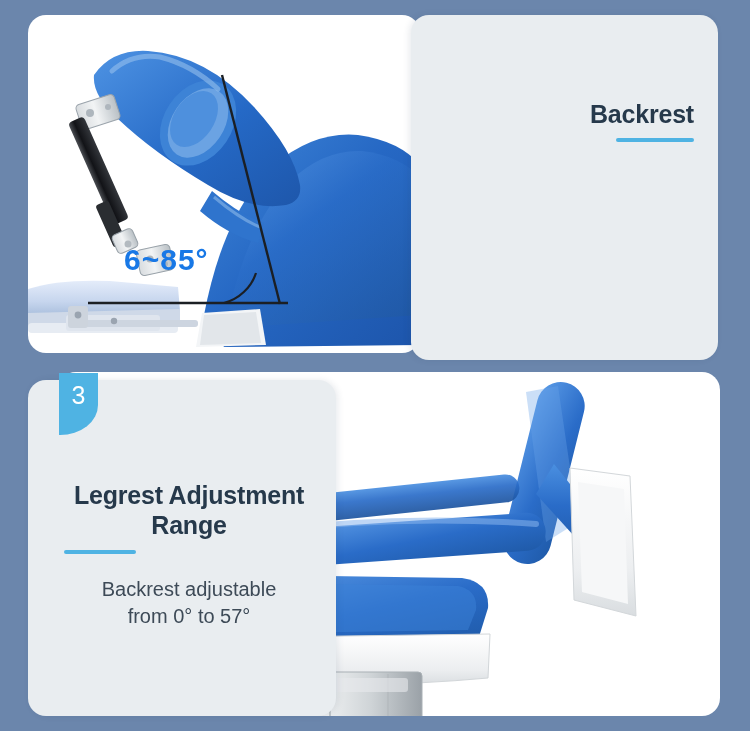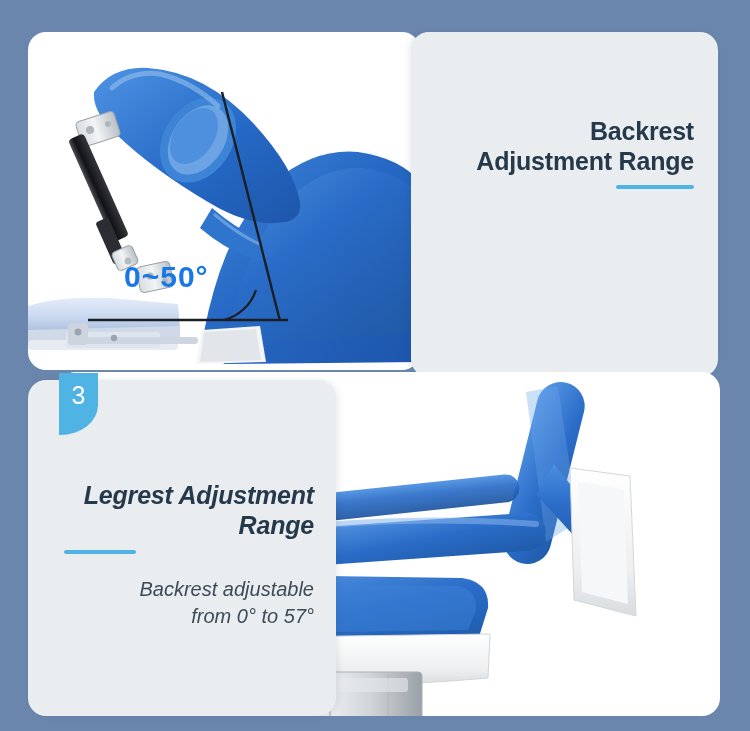--- a/index.html
+++ b/index.html
@@ -9,21 +9,21 @@
     font-family:"Liberation Sans", sans-serif;
     overflow:hidden;
     position:relative;
   }
   .stage{position:absolute;inset:0;}
 
   
   .card{position:absolute;}
 
   
-  #card-backrest{left:28px;top:15px;width:590px;height:345px;margin-top:17px;}
+  #card-backrest{left:28px;top:15px;width:590px;height:345px;}
   #card-backrest .photo-panel{
     position:absolute;left:0;top:0;width:392px;height:338px;
     background:#ffffff;border-radius:18px;
   }
   #card-backrest .text-panel{
     position:absolute;left:383px;top:0;width:307px;height:345px;
     background:#e9edf0;border-radius:18px;
     box-shadow:-2px 0 6px rgba(40,60,90,.10);
   }
 
@@ -63,21 +63,21 @@
   .body{
     color:#3d4a57;
     font-size:20px;
     line-height:27px;
   }
 
   #backrest-text{position:absolute;right:24px;top:84px;width:262px;text-align:right;}
   #backrest-text .rule{width:78px;margin:9px 0 0 auto;}
   #backrest-text .body{margin-top:20px;}
 
-  #legrest-text{position:absolute;left:36px;top:100px;width:250px;text-align:right;font-style:italic;}
+  #legrest-text{position:absolute;left:36px;top:100px;width:250px;text-align:center;}
   #legrest-text .rule{width:72px;margin:10px 0 0 0;}
   #legrest-text .body{margin-top:22px;}
 
   
   .angle-label{
     position:absolute;
     color:#1878e6;
     font-size:30px;
     font-weight:bold;
     letter-spacing:1px;
@@ -190,27 +190,26 @@
           <path d="M196 288 A 46 46 0 0 0 228 258" stroke-width="2.2"></path>
         </g>
       </svg>
     </div>
 
     <div class="text-panel">
 
       <div id="backrest-text">
         <div class="title">
           <div>Backrest</div>
-          <div>Adjustment Range</div>
         </div>
         <div class="rule"></div>
       </div>
     </div>
 
-    <div class="angle-label" id="angle-top">0~50°</div>
+    <div class="angle-label" id="angle-top">6~85°</div>
   </div>
 
   <div class="card" id="card-legrest">
 
     <div class="photo-panel">
       <svg width="662" height="344" viewBox="0 0 662 344">
         <defs>
           <linearGradient id="bl2" x1="0" y1="0" x2="0" y2="1">
             <stop offset="0%" stop-color="#4a8fe0"></stop>
             <stop offset="40%" stop-color="#2a6cc8"></stop>

